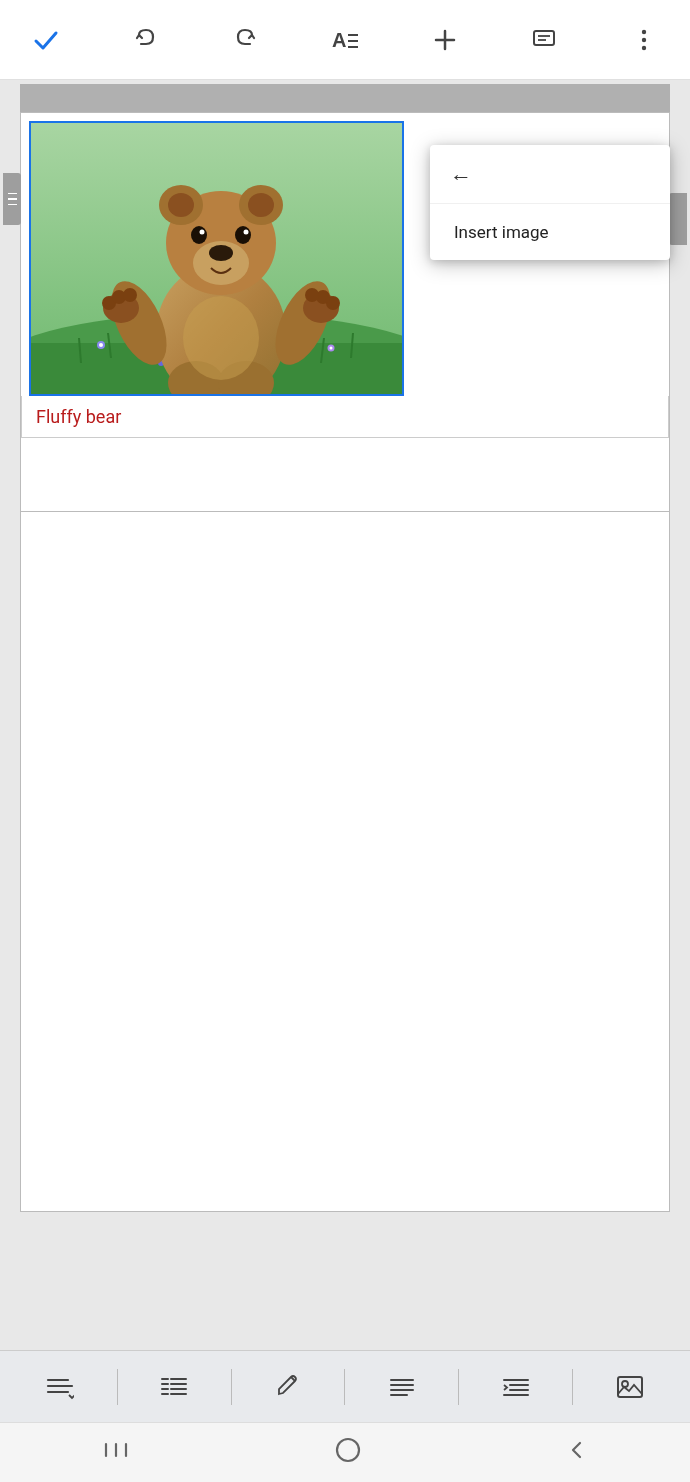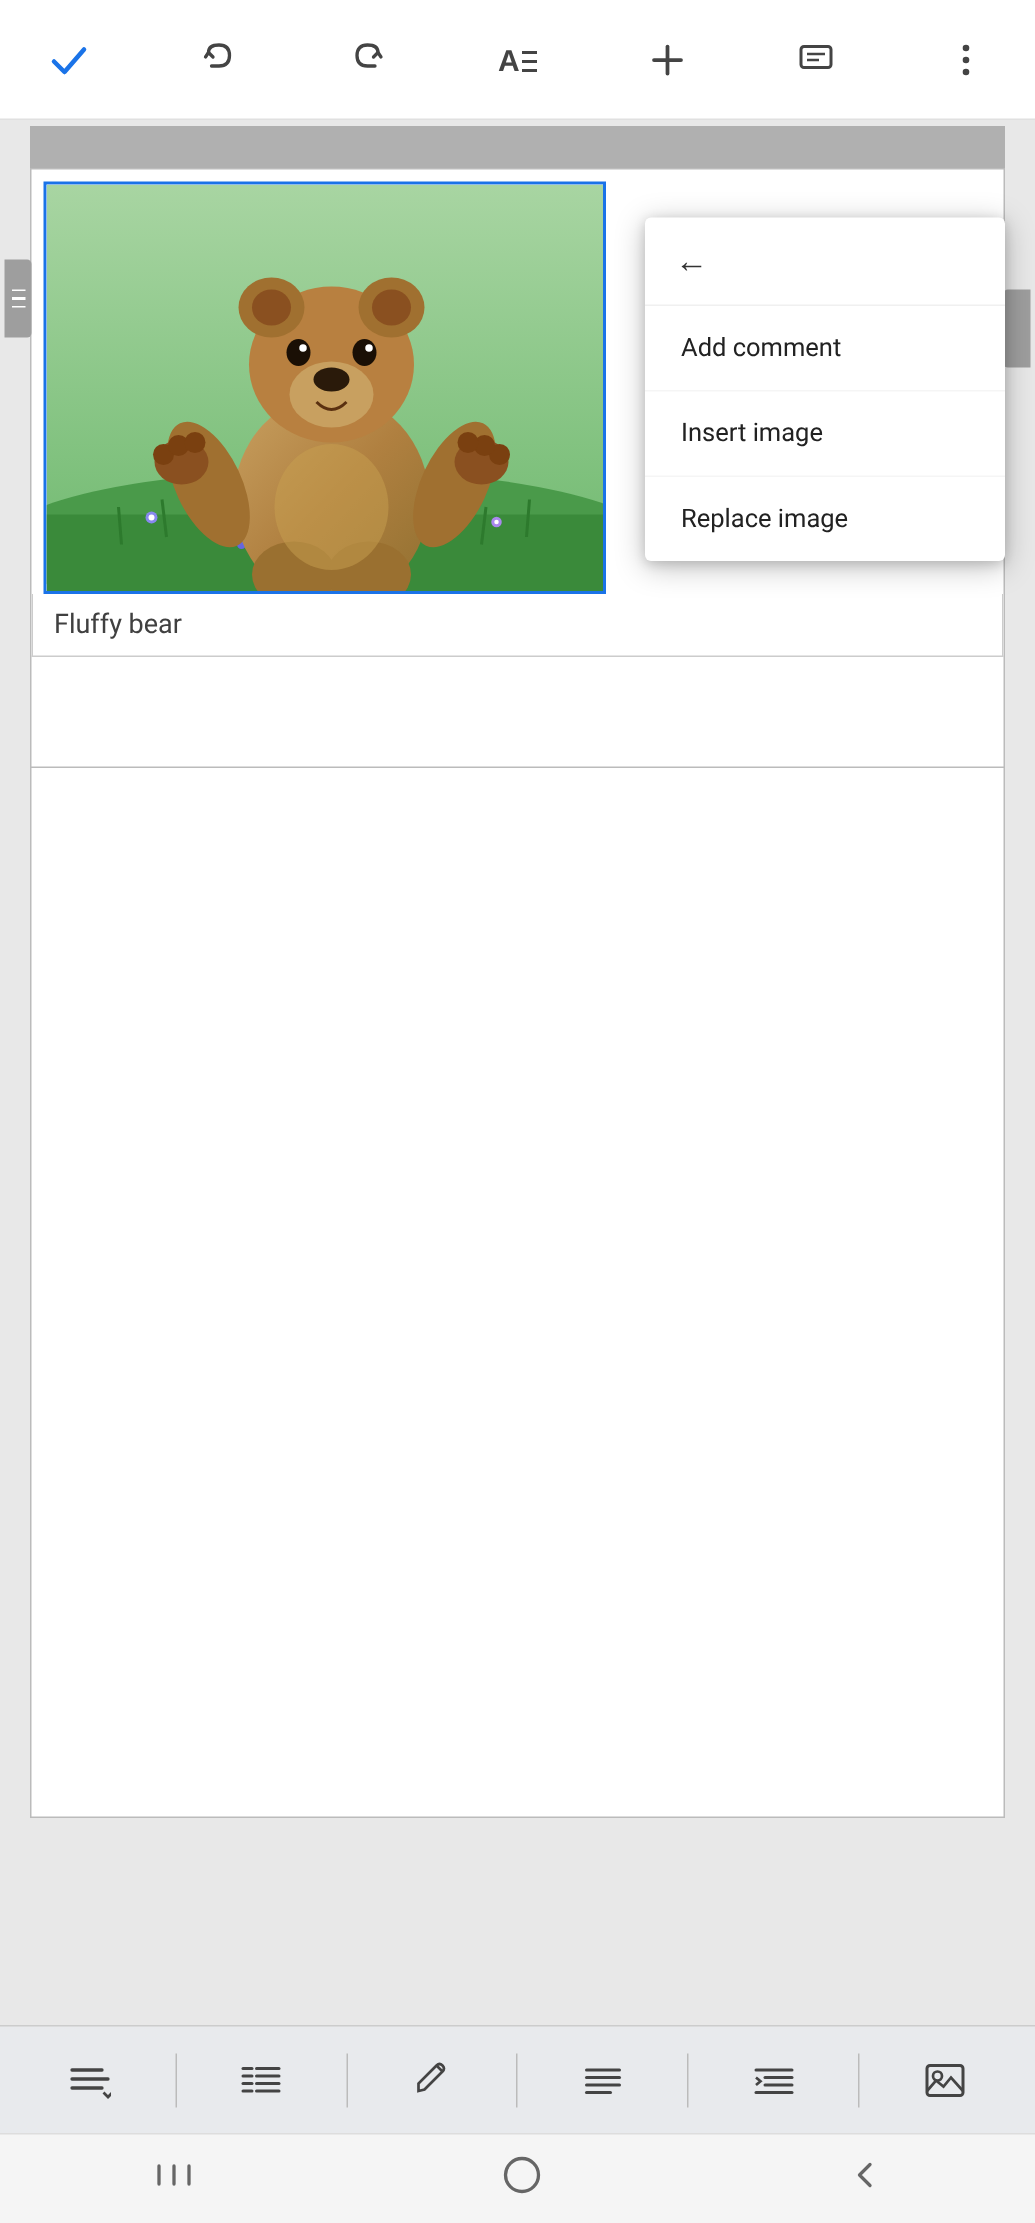--- a/index.html
+++ b/index.html
@@ -291,50 +291,44 @@
               <circle cx="281" cy="172" r="7" fill="#7a4010"></circle>
 
               <ellipse cx="165" cy="260" rx="28" ry="22" fill="#9a7030"></ellipse>
               <ellipse cx="215" cy="260" rx="28" ry="22" fill="#9a7030"></ellipse>
 
               <ellipse cx="190" cy="215" rx="38" ry="42" fill="#c8a050" opacity="0.5"></ellipse>
             </svg>
           </div>
         </div>
 
-        <div style="border:1px solid #ccc; border-top:none; padding:10px 14px; font-size:18px; color:#404040; background:#fff; width:100%;">
+        <div style="border:1px solid #ccc; border-top:none; padding:10px 14px; font-size:18px; color:#b91c1c; background:#fff; width:100%;">
           <span>Fluffy bear</span>
         </div>
 
         <div style="position:absolute; right:-18px; top:80px; width:18px; height:52px; background:#9e9e9e; border-radius:3px 0 0 3px;"></div>
 
       </div>
 
       <div style="background:#fff; width:650px; height:700px; border-left:1px solid #bbb; border-right:1px solid #bbb; border-bottom:1px solid #bbb;"></div>
     </div>
 
   </div>
 
   <div class="dropdown-menu">
 
     <div class="menu-back-btn">
       <span class="back-arrow">←</span>
     </div>
 
-    <div class="menu-item">
-      <span>Add comment</span>
-    </div>
 
     <div class="menu-item">
       <span>Insert image</span>
     </div>
 
-    <div class="menu-item">
-      <span>Replace image</span>
-    </div>
 
 
   </div>
 
 </div>
 
 <div class="bottom-toolbar">
 
   <div class="bottom-icon">
     <svg width="28" height="26" viewBox="0 0 28 26" fill="none">

